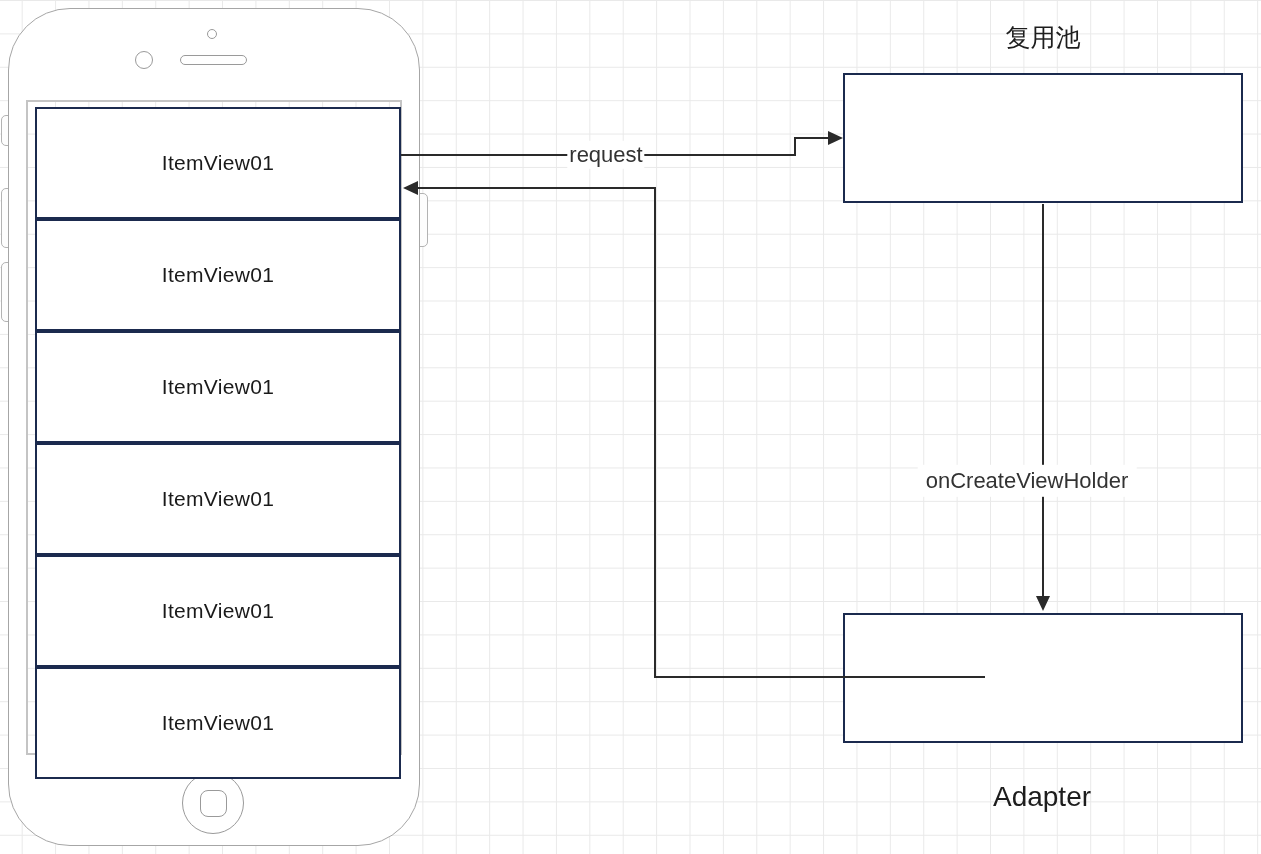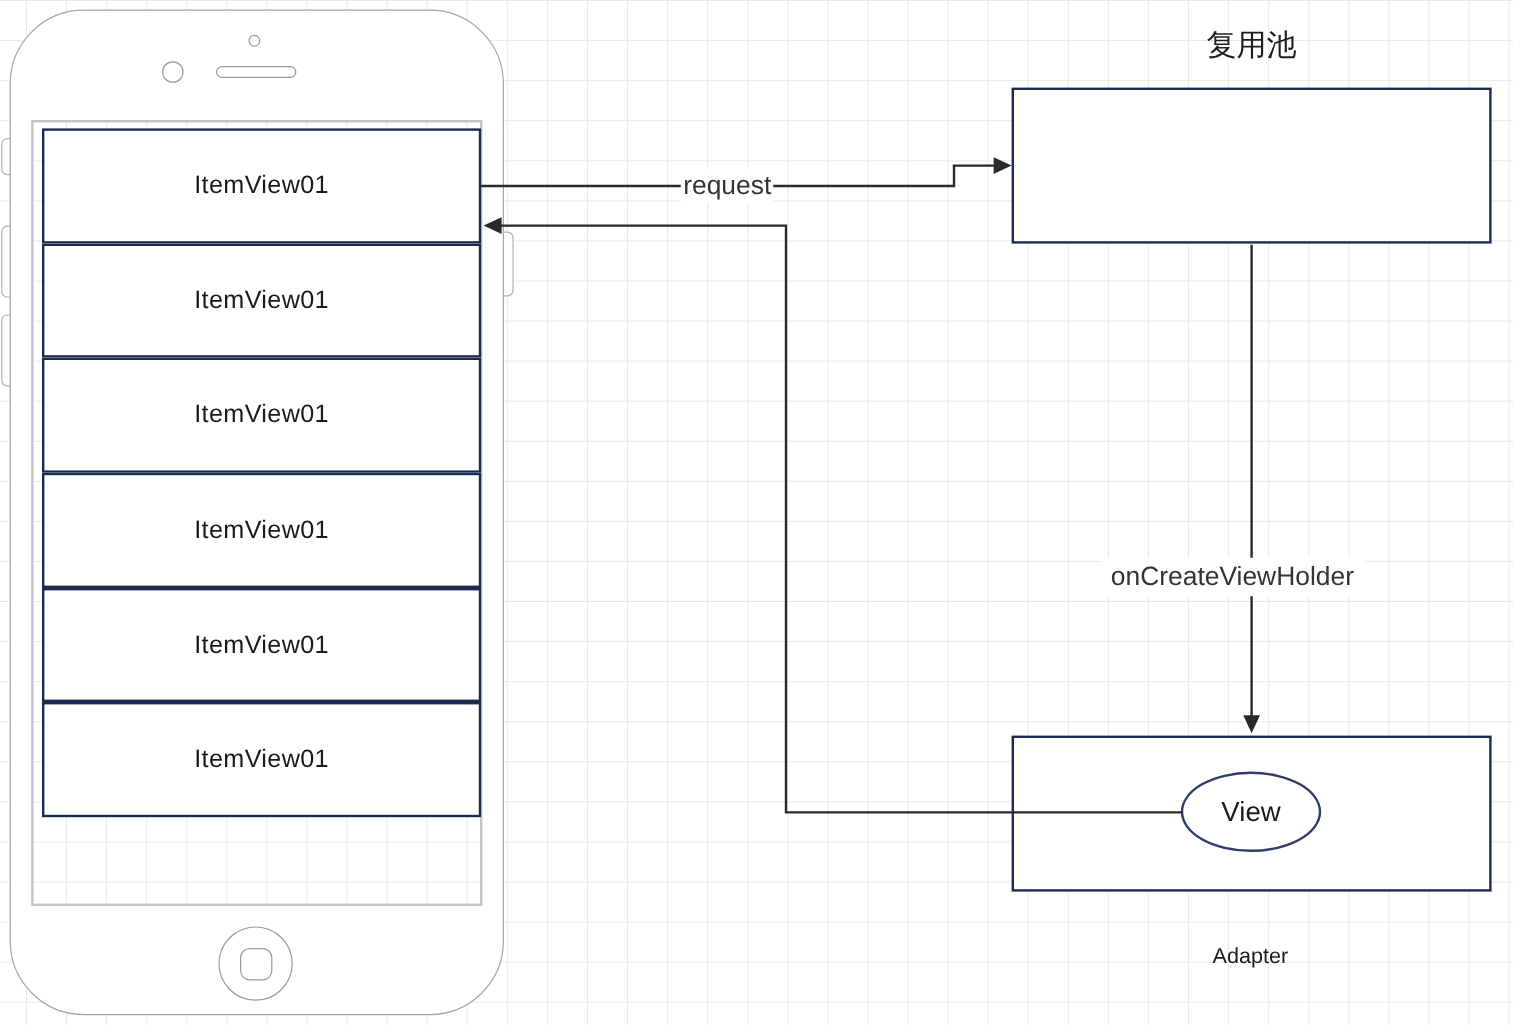--- a/index.html
+++ b/index.html
@@ -44,21 +44,21 @@
     position:absolute; z-index:2; left:26px; top:100px; width:376px; height:655px;
     border:2px solid #c4c4c4;
     background-color:transparent;
     background-image:
       linear-gradient(to right,#e9e9e9 1px,transparent 1px),
       linear-gradient(to bottom,#e9e9e9 1px,transparent 1px);
     background-size:33.4px 33.4px;
     background-position:27px 31.6px;
   }
   .item-stack {
-    position:absolute; z-index:3; left:35px; top:107px; width:366px; height:574px;
+    position:absolute; z-index:3; left:35px; top:107px; width:366px; height:672px;
     display:flex; flex-direction:column;
   }
   .item-row {
     flex:1 1 0; background:#ffffff; border:2.5px solid #1b2a4e;
     display:flex; align-items:center; justify-content:center;
     font-size:21px; color:#1a1a1a; letter-spacing:0.3px;
   }
   .home-button {
     position:absolute; z-index:2; left:182px; top:772px; width:62px; height:62px;
     border:1.5px solid #9a9a9a; border-radius:50%; background:#fff;
@@ -79,21 +79,21 @@
     position:absolute; z-index:3; left:984px; top:643px; width:117px; height:67px;
     border:2px solid #2e3d6e; border-radius:50%; background:#fff;
     display:flex; align-items:center; justify-content:center;
     font-size:23px; color:#1a1a1a;
   }
   .floating-title {
     position:absolute; z-index:3; transform:translate(-50%,-50%);
     color:#1d1d1d; white-space:nowrap;
   }
   .pool-title { left:1043px; top:37px; font-size:25px;text-align:right; }
-  .adapter-title { left:1042px; top:797px; font-size:18px; }
+  .adapter-title { left:1042px; top:797px; font-size:28px; }
 
   
   .edge-svg {
     position:absolute; z-index:4; left:0; top:0; width:1261px; height:854px;
     pointer-events:none;
   }
   .edge-svg polyline { fill:none; stroke:#2a2a2a; stroke-width:2px; }
   .edge-svg polygon { fill:#2a2a2a; stroke:none; }
   .edge-label {
     position:absolute; z-index:5; transform:translate(-50%,-50%);
@@ -128,21 +128,20 @@
   </div>
 
   <div class="home-button">
     <div class="home-square"></div>
   </div>
 
   <div class="floating-title pool-title">复用池</div>
   <div class="diagram-box pool-box"></div>
 
   <div class="diagram-box adapter-box"></div>
-  <div class="view-ellipse">View</div>
   <div class="floating-title adapter-title">Adapter</div>
 
   <svg class="edge-svg" viewBox="0 0 1261 854">
     <g>
       <polyline points="401,155 795,155 795,138 830,138"></polyline>
       <polygon points="843,138 828,131 828,145"></polygon>
     </g>
     <g>
       <polyline points="985,677 655,677 655,188 416,188"></polyline>
       <polygon points="403,188 418,181 418,195"></polygon>

